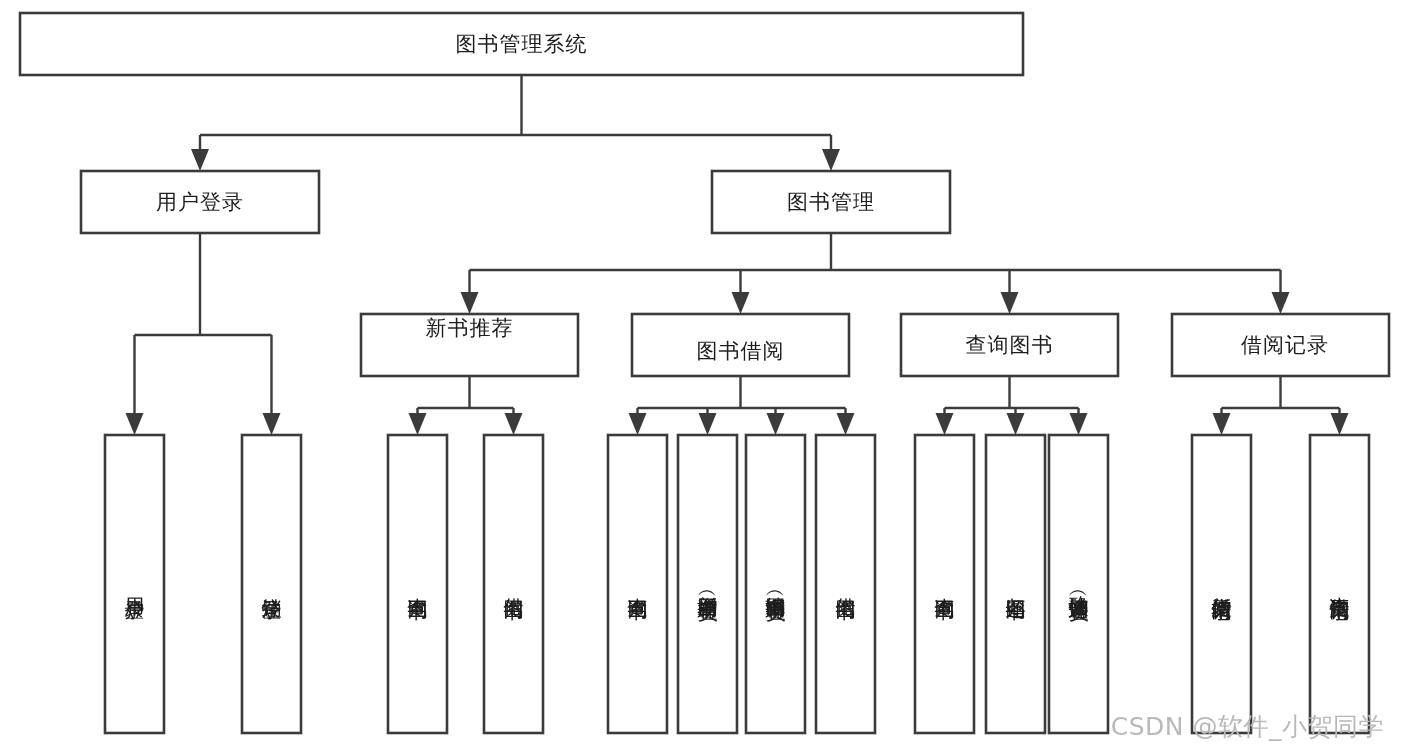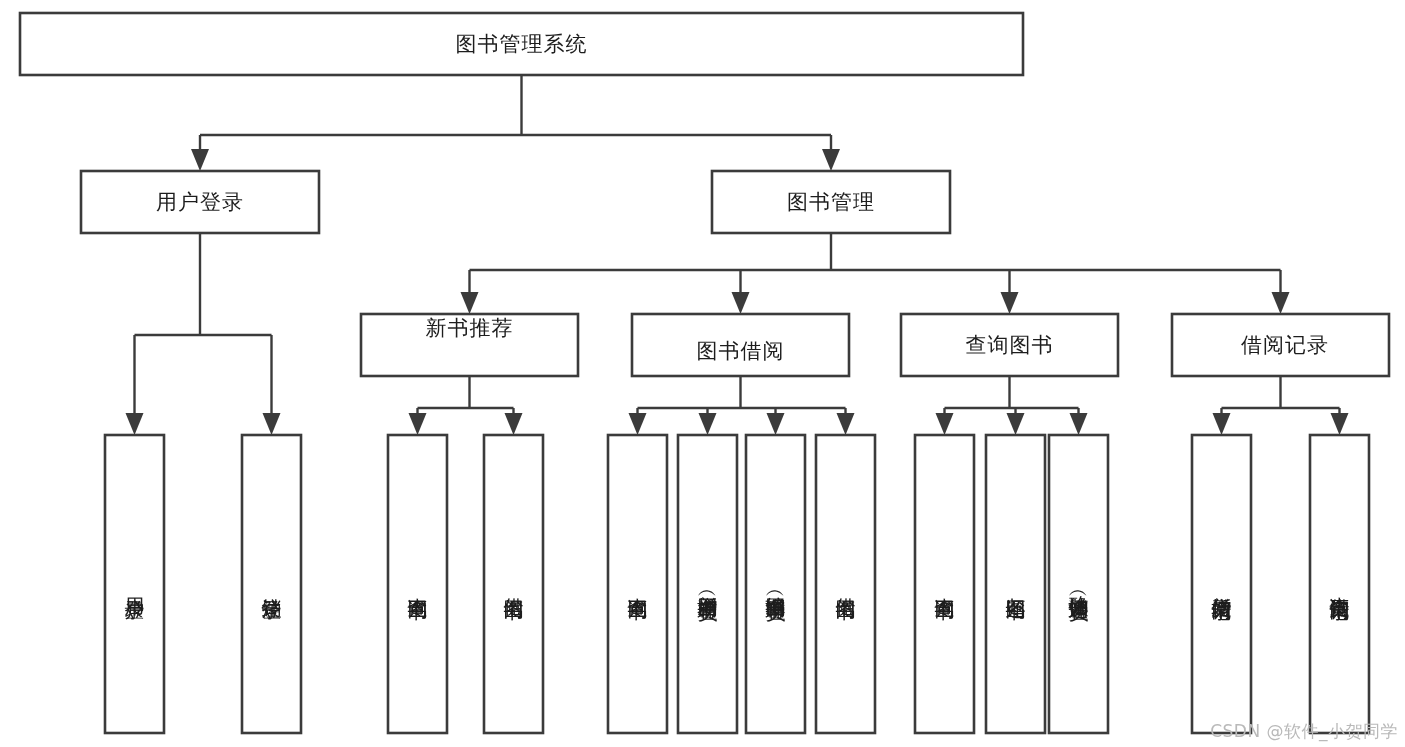--- a/index.html
+++ b/index.html
@@ -10,21 +10,21 @@
   .link{stroke:#3b3b3b;stroke-width:2.4;fill:none;}
   .arrow-head{fill:#3b3b3b;stroke:none;}
   .vlabel{position:absolute;writing-mode:vertical-rl;text-orientation:upright;
     font-size:20px;color:#1d1d1d;line-height:1.05;letter-spacing:1px;
     display:flex;align-items:center;justify-content:center;
     font-family:"DejaVu Sans","Liberation Sans",sans-serif;
     white-space:nowrap;pointer-events:none;}
   .hlabel{position:absolute;display:flex;align-items:center;justify-content:center;
     font-size:21px;color:#1d1d1d;letter-spacing:1px;
     font-family:"DejaVu Sans","Liberation Sans",sans-serif;pointer-events:none;}
-  #watermark{position:absolute;right:7px;bottom:4px;font-size:17px;
+  #watermark{position:absolute;right:21px;bottom:4px;font-size:25px;
     color:#b9b9b9;font-family:"DejaVu Sans","Liberation Sans",sans-serif;
     letter-spacing:0.5px;}
 </style>
 </head>
 <body>
 
 <div id="canvas">
   <svg id="diagram" viewBox="0 0 1405 747" width="1405" height="747">
       <rect x="20" y="13" width="1003" height="62" class="node-rect" rx="0"></rect>
       <line x1="521.5" y1="75" x2="521.5" y2="135" class="link"></line>

